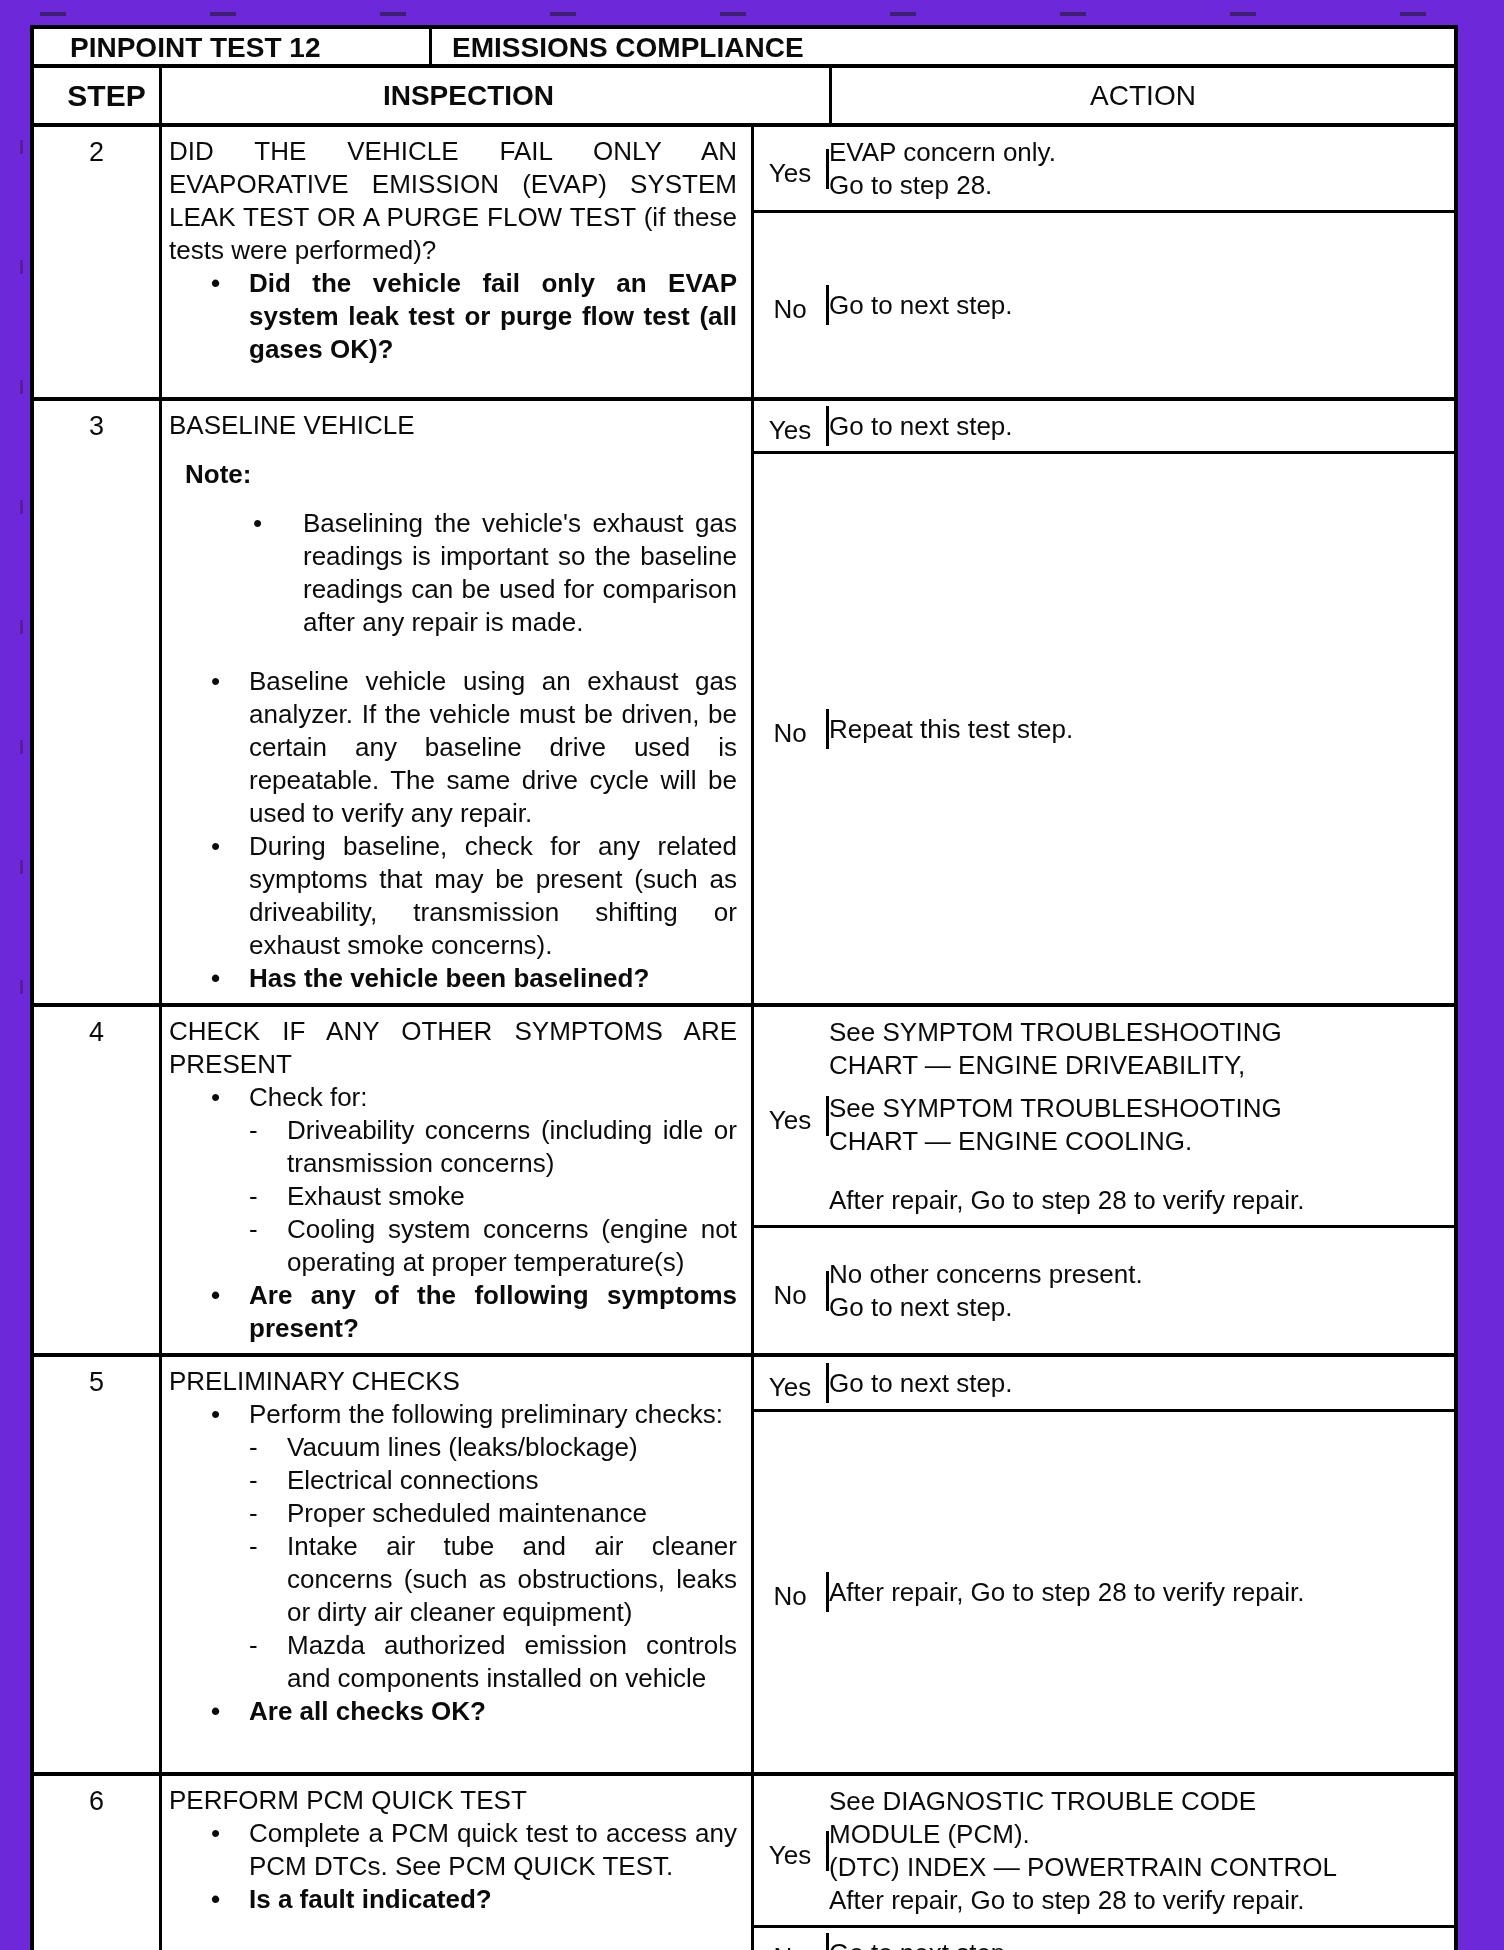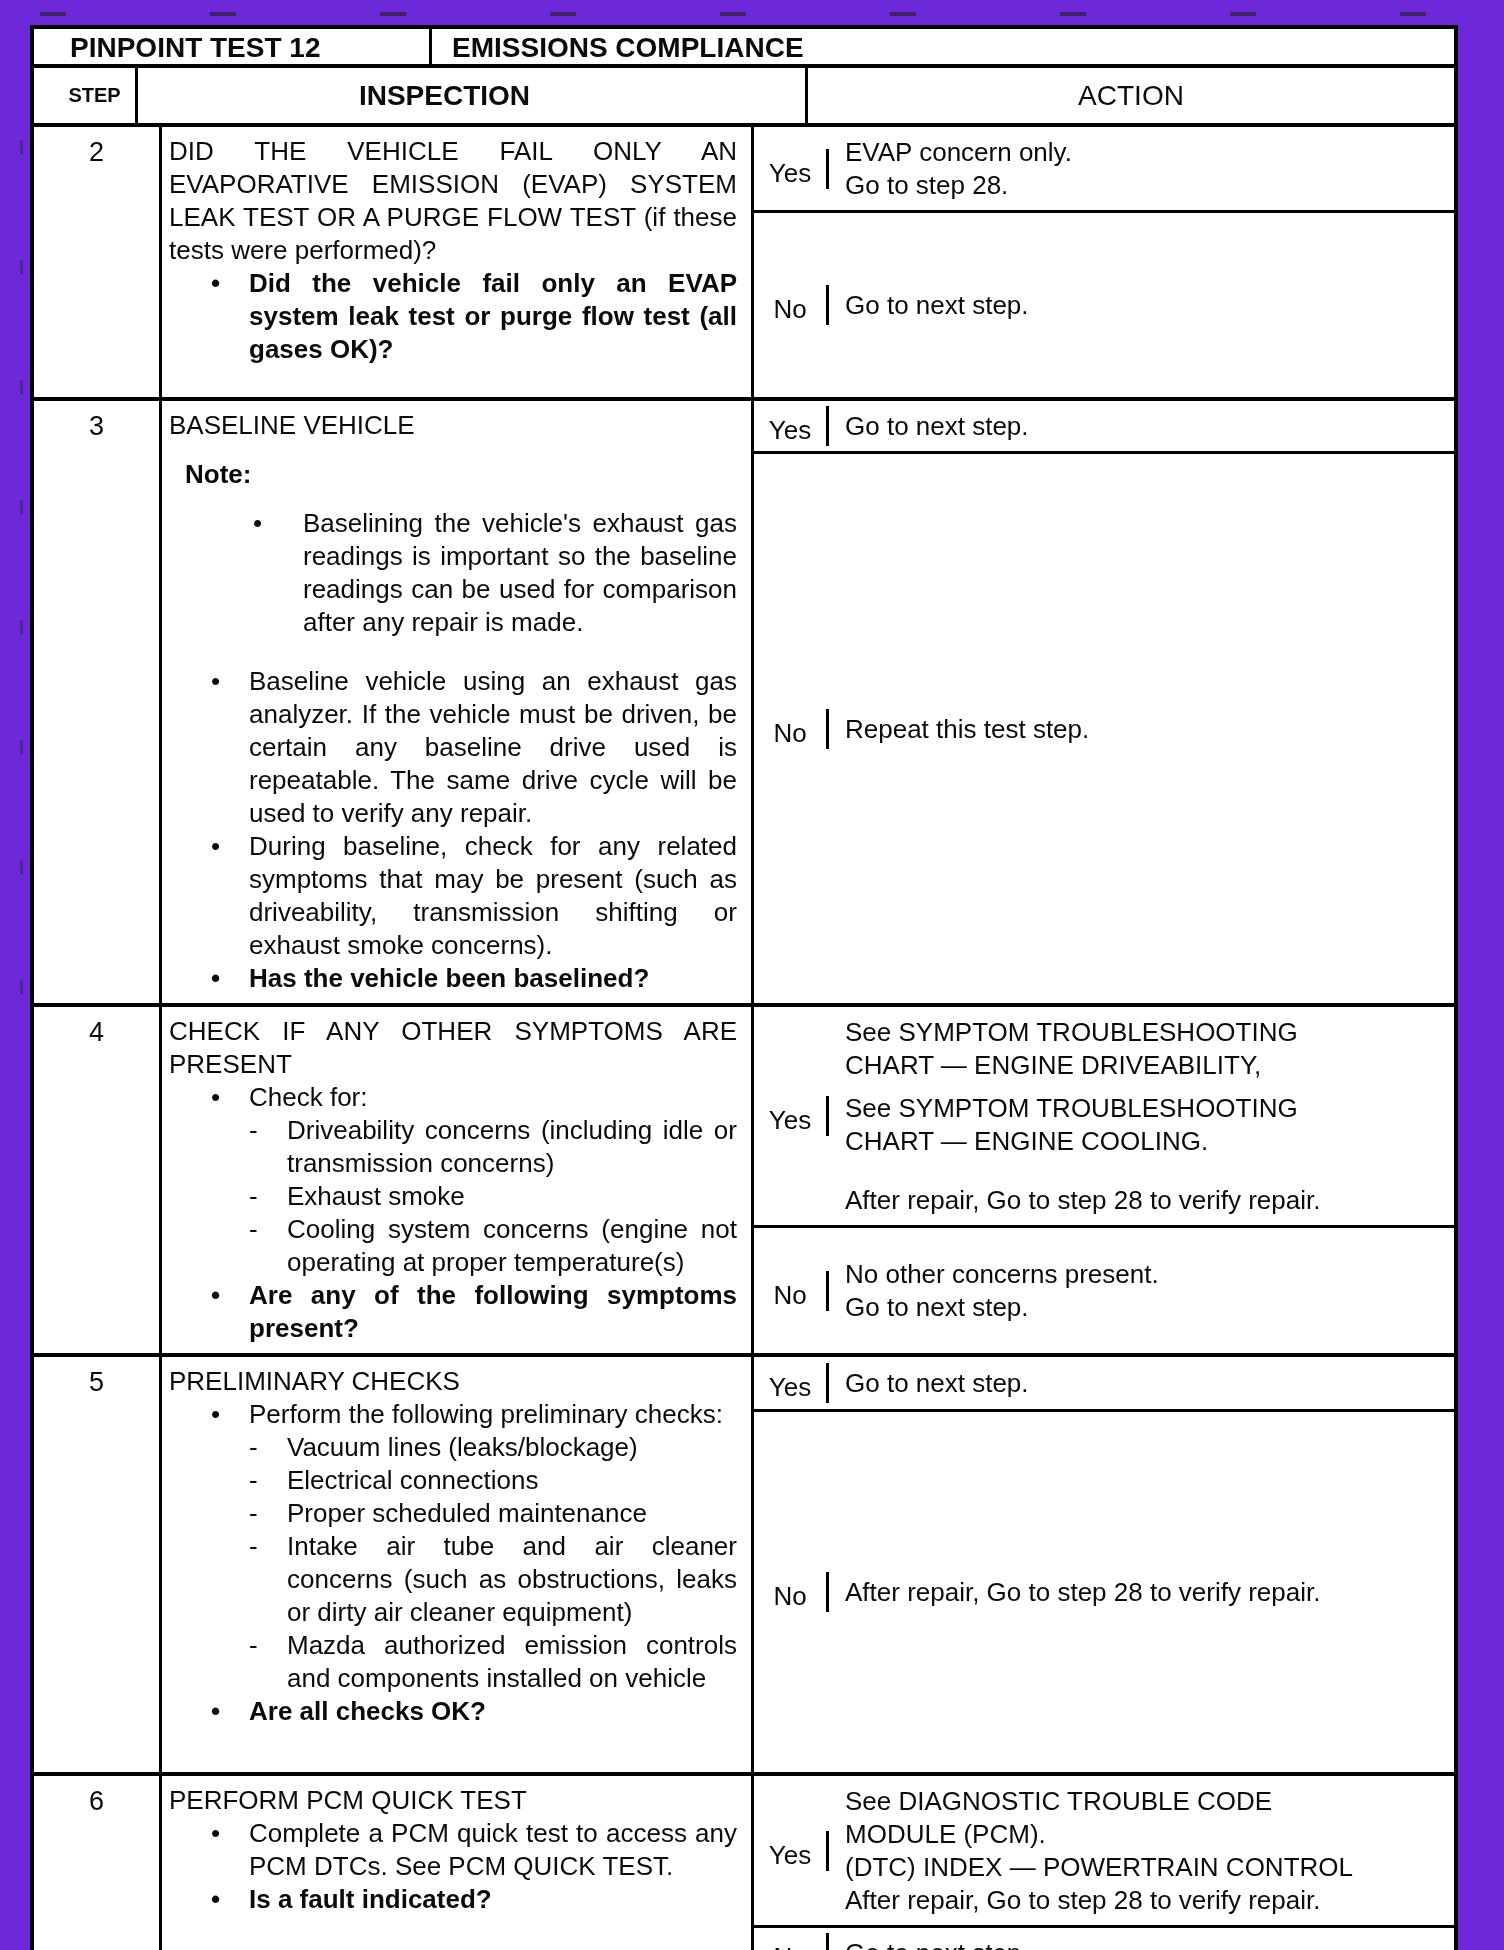--- a/index.html
+++ b/index.html
@@ -32,23 +32,23 @@
     width:398px;box-sizing:border-box;border-right:3px solid #000;
     font-weight:700;font-size:28px;line-height:33px;
     padding:2px 0 0 36px;white-space:nowrap;
   }
   .hr1 .tval{
     flex:1;font-weight:700;font-size:28px;line-height:33px;
     padding:2px 0 0 20px;white-space:nowrap;
   }
   .hr2{display:flex;min-height:55px;border-top:4px solid #000;}
   .hr2 .hstep{
-    width:104px;box-sizing:border-box;border-right:3px solid #000;
+    width:128px;box-sizing:border-box;border-right:3px solid #000;
     display:flex;align-items:center;justify-content:center;
-    font-weight:700;font-size:20px;padding-left:20px;
+    font-weight:700;font-size:30px;padding-left:20px;
   }
   .hr2 .hinsp{
     width:670px;box-sizing:border-box;border-right:3px solid #000;
     display:flex;align-items:center;justify-content:center;
     padding-right:54px;
     font-weight:700;font-size:28px;
   }
   .hr2 .hact{
     flex:1;display:flex;align-items:center;justify-content:center;
     font-weight:400;font-size:28px;
@@ -84,21 +84,21 @@
   .gap{margin-top:26px !important;}
   .bold{font-weight:700;}
   .acts{flex:1;display:flex;flex-direction:column;}
   .sub{display:flex;align-items:center;border-bottom:3px solid #000;}
   .sub:last-child{border-bottom:none;flex:1;}
   .cyn{
     width:75px;flex:0 0 75px;box-sizing:border-box;border-right:3px solid #000;
     font-size:26px;text-align:center;padding-top:9px;
   }
   .cact{
-    flex:1;padding:9px 10px 8px 16px;
+    flex:1;padding:9px 10px 8px 0;
     font-size:26px;line-height:33px;
   }
   .cact p{margin:0;}
   .cact p.sp{margin-top:10px;}
   .cact p.sp2{margin-top:26px;}
   .s2y{min-height:80px;}
   .s3y{min-height:44px;}
   .s4y{min-height:208px;}
   .s5y{min-height:52px;}
   .s6y{min-height:148px;}

